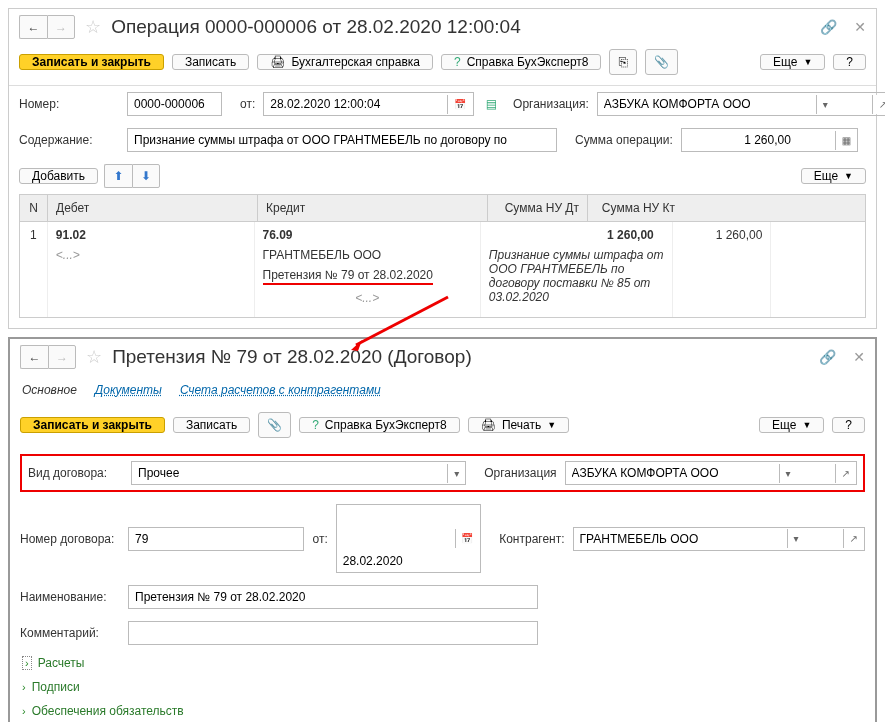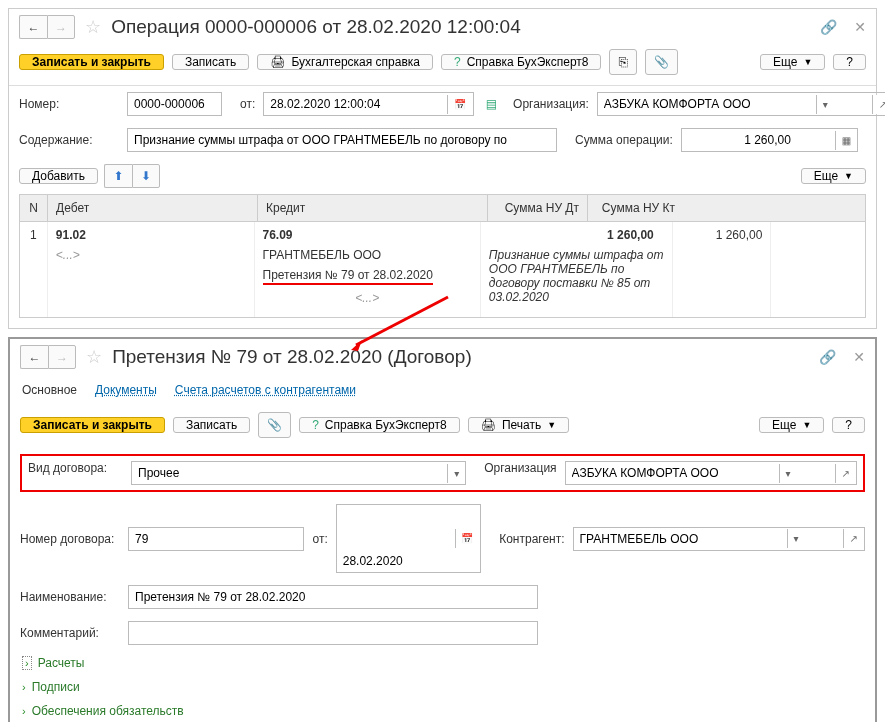--- a/index.html
+++ b/index.html
@@ -40,23 +40,23 @@
 .col-debit { width: 210px; }
 .col-credit { width: 230px; }
 .col-sum { width: 195px; }
 .col-nudt { width: 100px; text-align: right; }
 .col-nukt { width: 95px; text-align: right; }
 .cell-stack > div { margin-bottom: 6px; }
 .italic { font-style: italic; }
 .placeholder-angle { color: #999; font-style: italic; }
 .underline-red { border-bottom: 2px solid #e00; display: inline-block; padding-bottom: 1px; }
 .tabs { display: flex; gap: 18px; padding: 8px 12px; }
-.tab { color: #333; cursor: pointer; padding-bottom: 3px; }
+.tab { color: #333; cursor: pointer; padding-bottom: 3px; font-style: italic; }
 .tab.link { color: #0066aa; text-decoration: underline dotted; }
-.red-box { border: 2px solid #e00; padding: 5px 6px; display: flex; align-items: flex-start; gap: 8px; margin: 6px 10px; }
+.red-box { border: 2px solid #e00; padding: 5px 6px; display: flex; align-items: center; gap: 8px; margin: 6px 10px; }
 .red-box .label { min-width: 95px; }
 .expand { display: flex; align-items: center; gap: 6px; padding: 5px 12px; cursor: pointer; }
 .expand .chev { color: #2a8a2a; font-size: 11px; }
 .expand.boxed .chev { border: 1px dotted #888; padding: 0 2px; }
 .expand-label { color: #2a7a2a; }
 .spacer { flex: 1; }
 .amount-right { text-align: right; display: block; padding-right: 10px; }
 .underline-center { text-align: center; }
 .connector { position: relative; height: 0; }
 .connector svg { position: absolute; top: -42px; left: 340px; }

